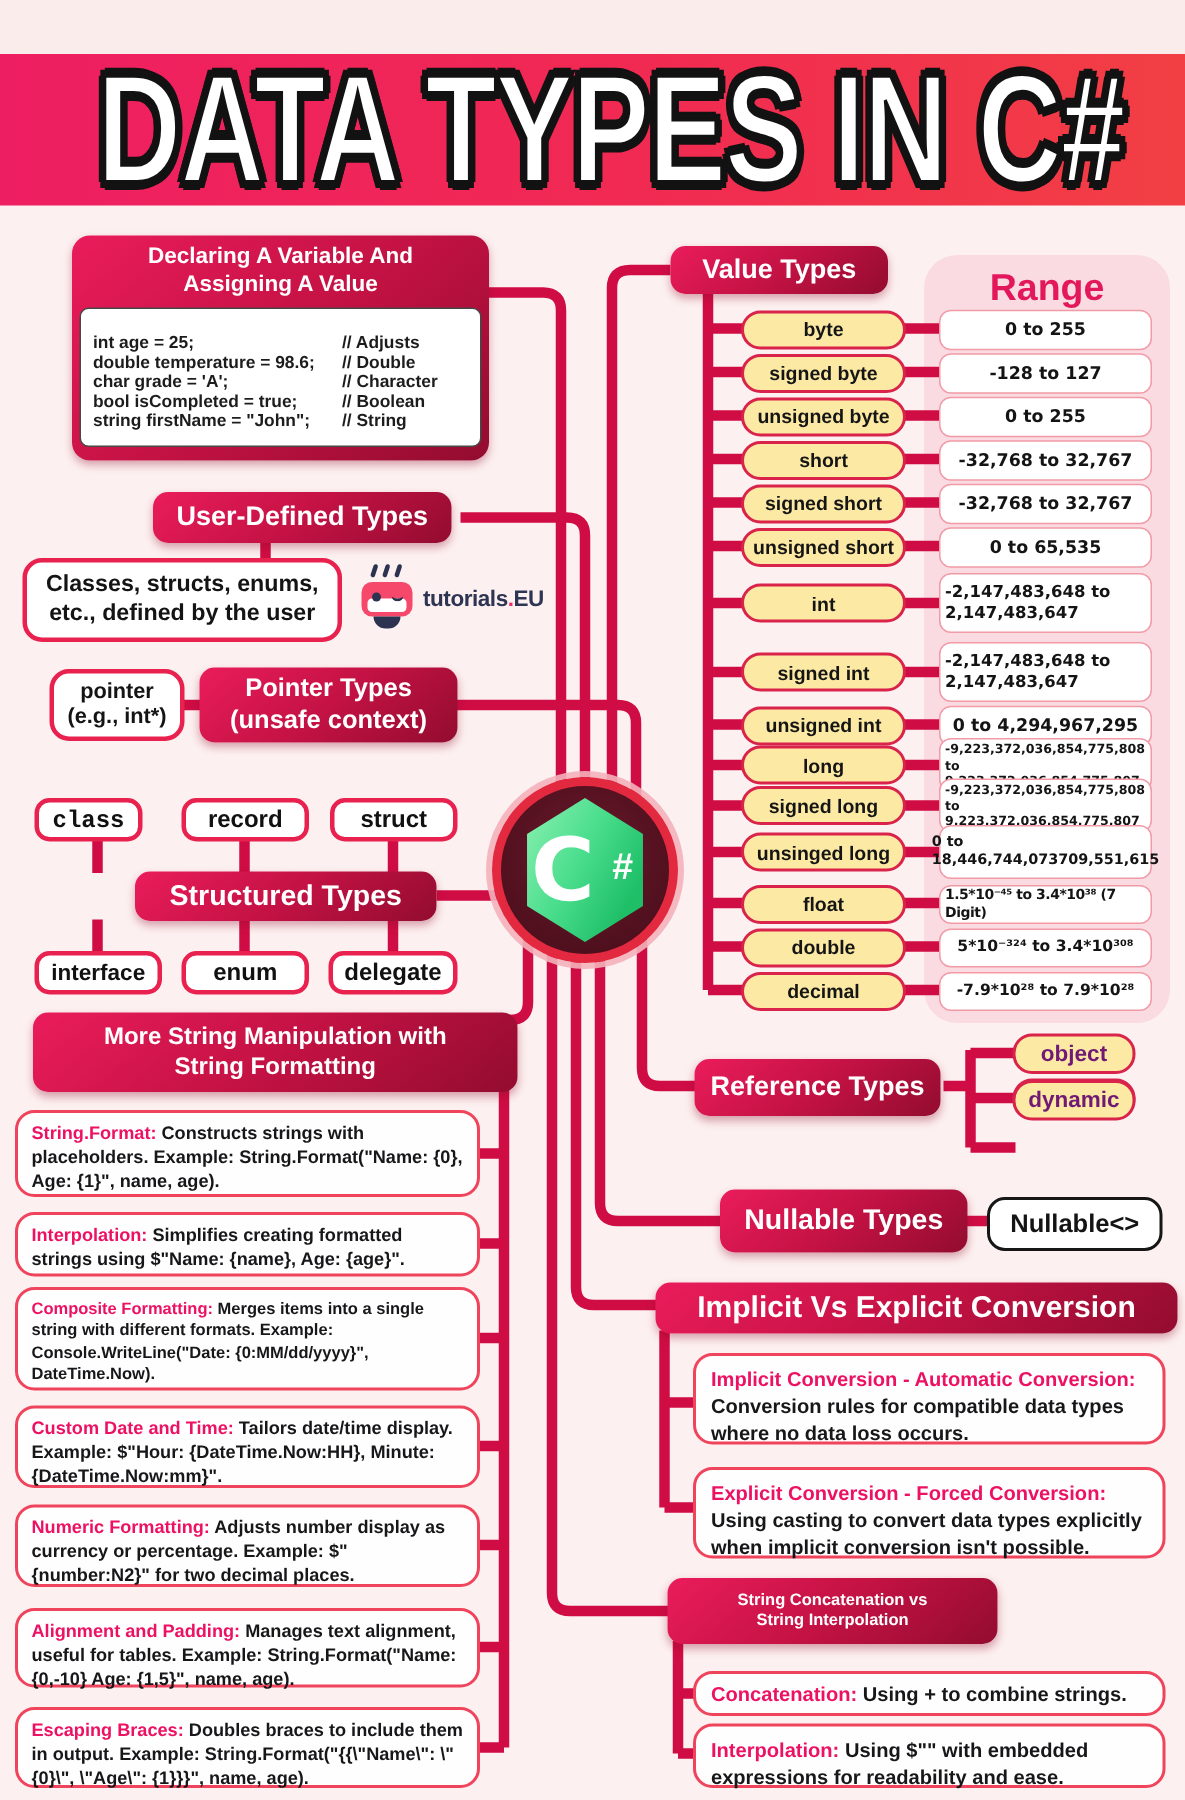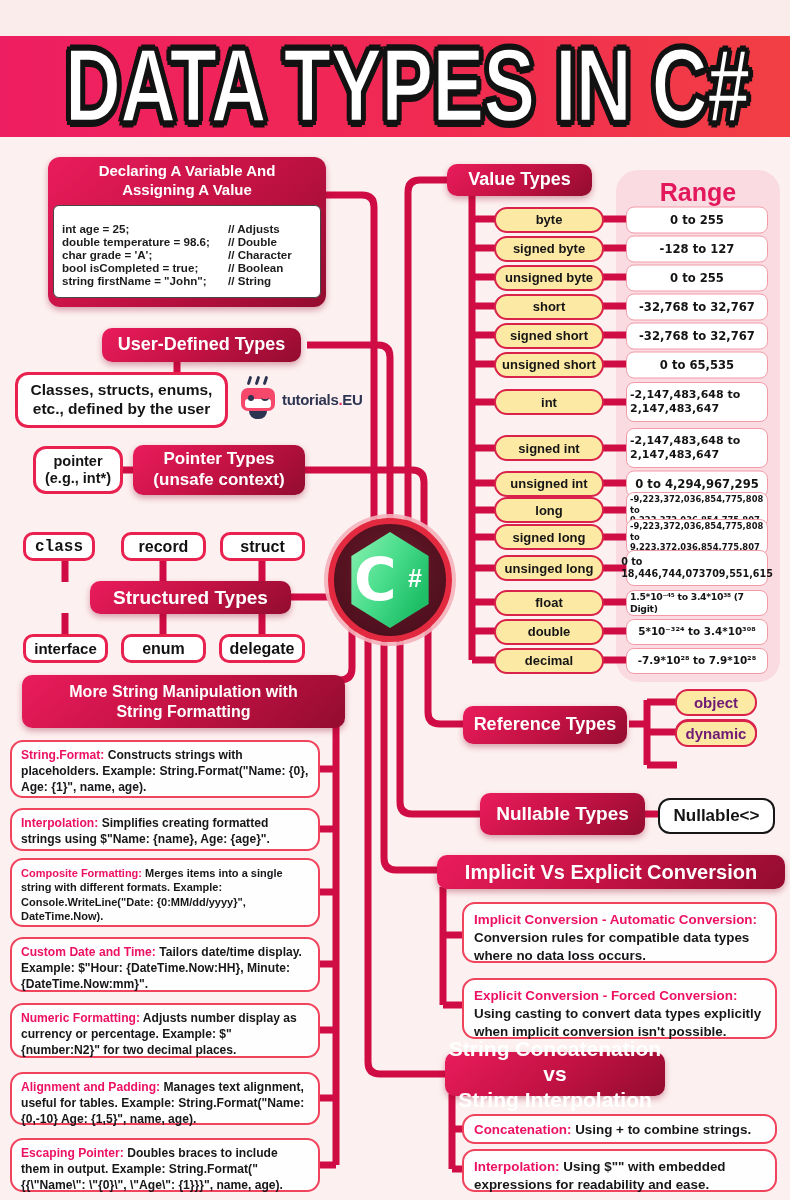--- a/index.html
+++ b/index.html
@@ -254,21 +254,21 @@
   <div class="infobox" style="top:937px;height:55px;">
     <span class="lead">Custom Date and Time:</span><span> Tailors date/time display. Example: $"Hour: {DateTime.Now:HH}, Minute: {DateTime.Now:mm}".</span>
   </div>
   <div class="infobox" style="top:1003px;height:55px;">
     <span class="lead">Numeric Formatting:</span><span> Adjusts number display as currency or percentage. Example: $"{number:N2}" for two decimal places.</span>
   </div>
   <div class="infobox" style="top:1072px;height:53px;">
     <span class="lead">Alignment and Padding:</span><span> Manages text alignment, useful for tables. Example: String.Format("Name: {0,-10} Age: {1,5}", name, age).</span>
   </div>
   <div class="infobox" style="top:1138px;height:54px;">
-    <span class="lead">Escaping Pointer:</span><span> Doubles braces to include them in output. Example: String.Format("{{\"Name\": \"{0}\", \"Age\": {1}}}", name, age).</span>
+    <span class="lead">Escaping Braces:</span><span> Doubles braces to include them in output. Example: String.Format("{{\"Name\": \"{0}\", \"Age\": {1}}}", name, age).</span>
   </div>
 
   <div class="hdr" style="left:447px;top:164px;width:145px;height:32px;font-size:18px;">
     <span>Value Types</span>
   </div>
   <div class="range-panel">
     <div class="range-title">Range</div>
   </div>
 
   <div class="vrow" style="top:206px;height:27px;">
@@ -417,21 +417,21 @@
   </div>
   <div class="rbox" style="top:902px;height:61px;">
     <span class="lead">Implicit Conversion - Automatic Conversion:</span><br>
     <span> Conversion rules for compatible data types where no data loss occurs.</span>
   </div>
   <div class="rbox" style="top:978px;height:61px;">
     <span class="lead">Explicit Conversion - Forced Conversion:</span><br>
     <span> Using casting to convert data types explicitly when implicit conversion isn't possible.</span>
   </div>
 
-  <div class="hdr" style="left:445px;top:1052px;width:220px;height:44px;font-size:21px;">
+  <div class="hdr" style="left:445px;top:1052px;width:220px;height:44px;font-size:11px;">
     <span>String Concatenation vs</span>
     <span>String Interpolation</span>
   </div>
   <div class="rbox" style="top:1114px;height:30px;padding-top:5px;">
     <span class="lead">Concatenation:</span><span> Using + to combine strings.</span>
   </div>
   <div class="rbox" style="top:1149px;height:43px;">
     <span class="lead">Interpolation:</span><span> Using $"" with embedded expressions for readability and ease.</span>
   </div>
 

